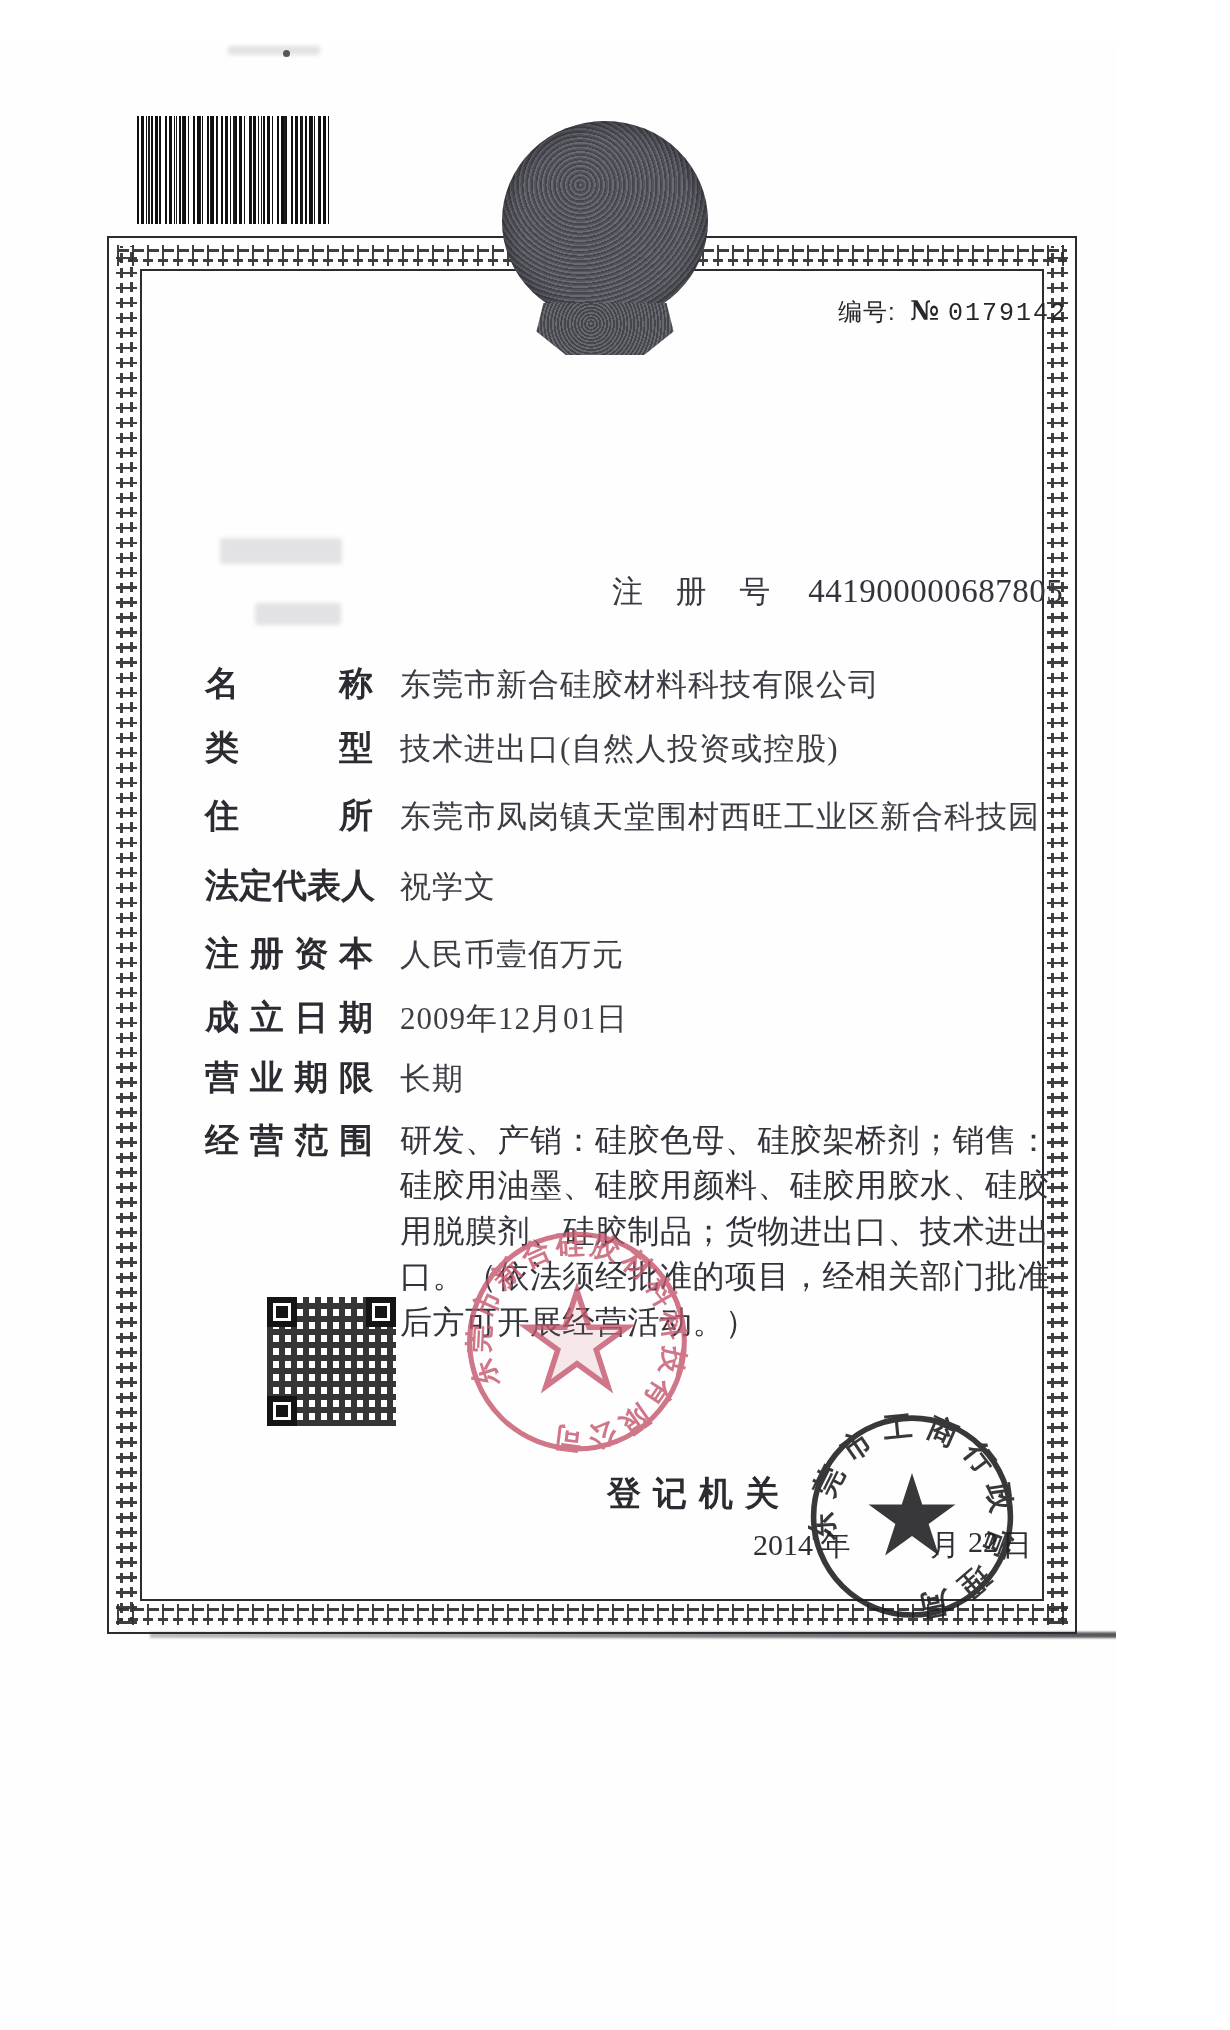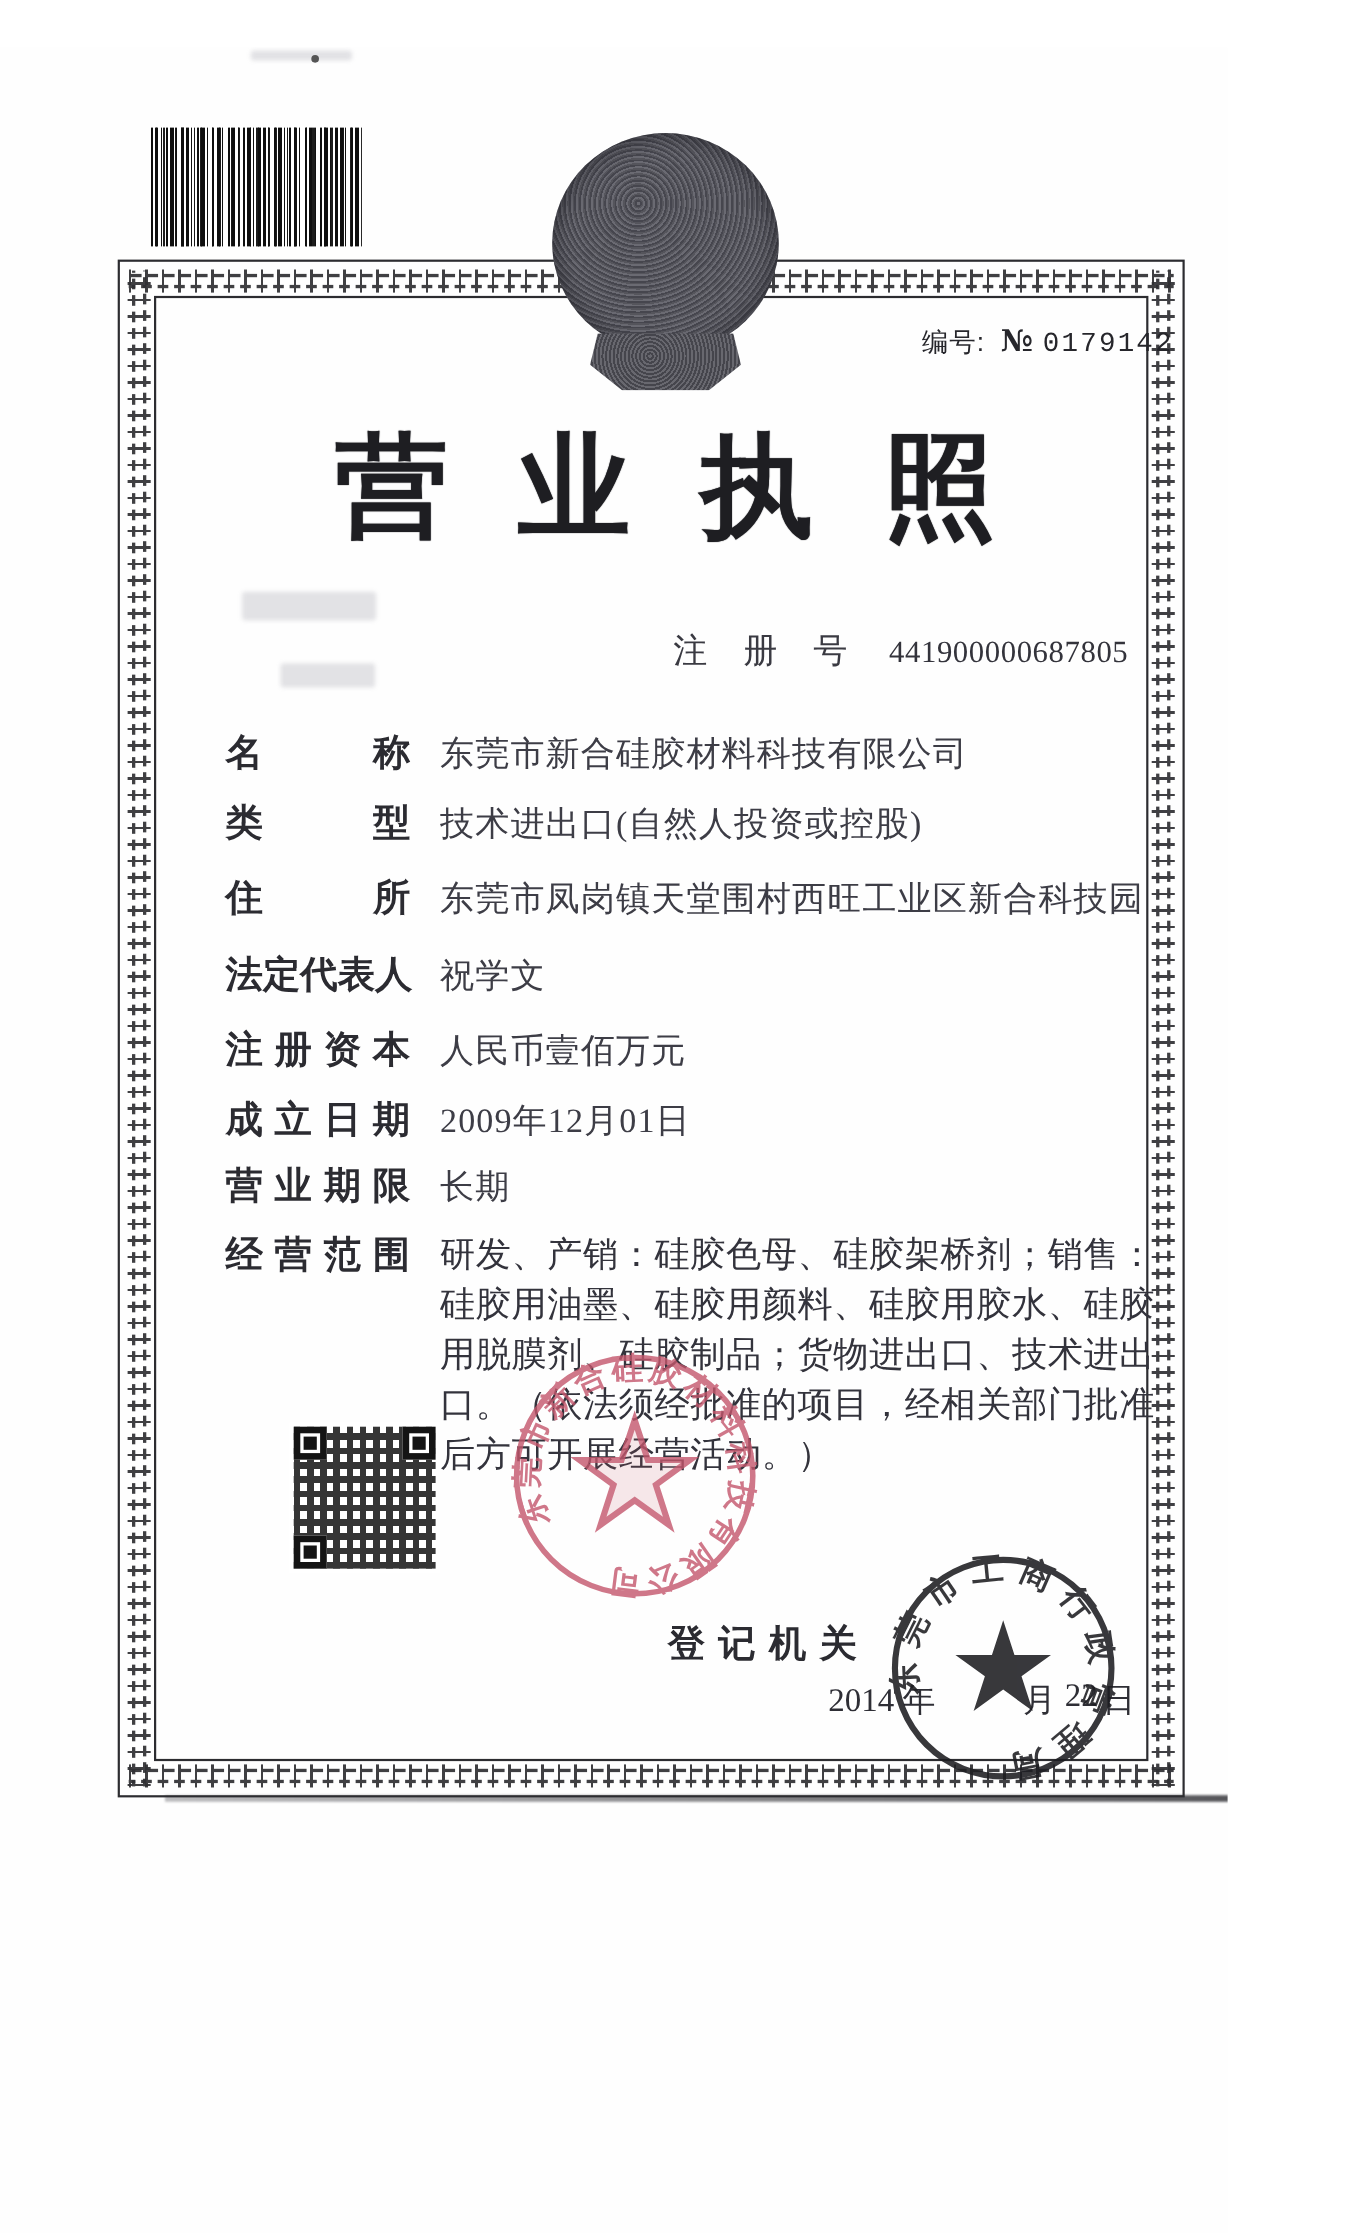--- a/index.html
+++ b/index.html
@@ -62,21 +62,21 @@
   .serial .mark{font-family:"DejaVu Serif",serif;font-weight:700;font-size:27px;margin:0 8px 0 14px;}
   .serial .num{font-family:"Liberation Mono",monospace;font-size:25px;letter-spacing:2px;}
 
   .title{position:absolute;left:137px;width:936px;top:332px;margin:0;z-index:4;
          text-align:center;font-size:102px;font-weight:900;color:#1e1e22;
          letter-spacing:64px;padding-left:64px;box-sizing:border-box;
          text-shadow:0 0 1px #1e1e22;}
 
   .regno{position:absolute;left:612px;top:528px;z-index:4;display:flex;align-items:baseline;white-space:nowrap;}
   .regno-label{font-size:31px;color:#3a3a42;letter-spacing:12px;font-family:Liberation Sans, sans-serif;}
-  .regno-value{font-size:28px;color:#33333b;margin-left:26px;font-family:"Liberation Serif",serif;letter-spacing:.5px;}
+  .regno-value{font-size:33px;color:#33333b;margin-left:26px;font-family:"Liberation Serif",serif;letter-spacing:.5px;}
 
   
   .row{position:absolute;left:205px;z-index:4;}
   .r1{top:618px;}.r2{top:682px;}.r3{top:750px;}.r4{top:820px;}
   .r5{top:888px;}.r6{top:952px;}.r7{top:1012px;}.r8{top:1075px;}
   .flabel{position:absolute;left:0;top:0;width:168px;font-size:34px;font-weight:700;
           color:#2b2b31;font-family:"Liberation Serif",serif;white-space:nowrap;}
   [data-justify]{display:flex;justify-content:space-between;}
   .fvalue{position:absolute;left:195px;top:3px;width:680px;font-size:31px;color:#3d3d46;
           font-family:"Liberation Serif",serif;letter-spacing:1px;white-space:nowrap;}
@@ -142,21 +142,20 @@
     <div class="band band-h band-bottom"></div>
     <div class="band band-v band-left"></div>
     <div class="band band-v band-right"></div>
     <div class="frame-inner"></div>
   </div>
 
   <div class="serial">
     <span>编号:</span><span class="mark">№</span><span class="num">0179142</span>
   </div>
 
-  <h1 class="title">营业执照</h1>
 
   <div class="regno">
     <span class="regno-label">注 册 号</span>
     <span class="regno-value">441900000687805</span>
   </div>
 
   <div class="row r1">
     <div class="flabel" data-justify="">
         <span>名</span>
         <span>称</span>

